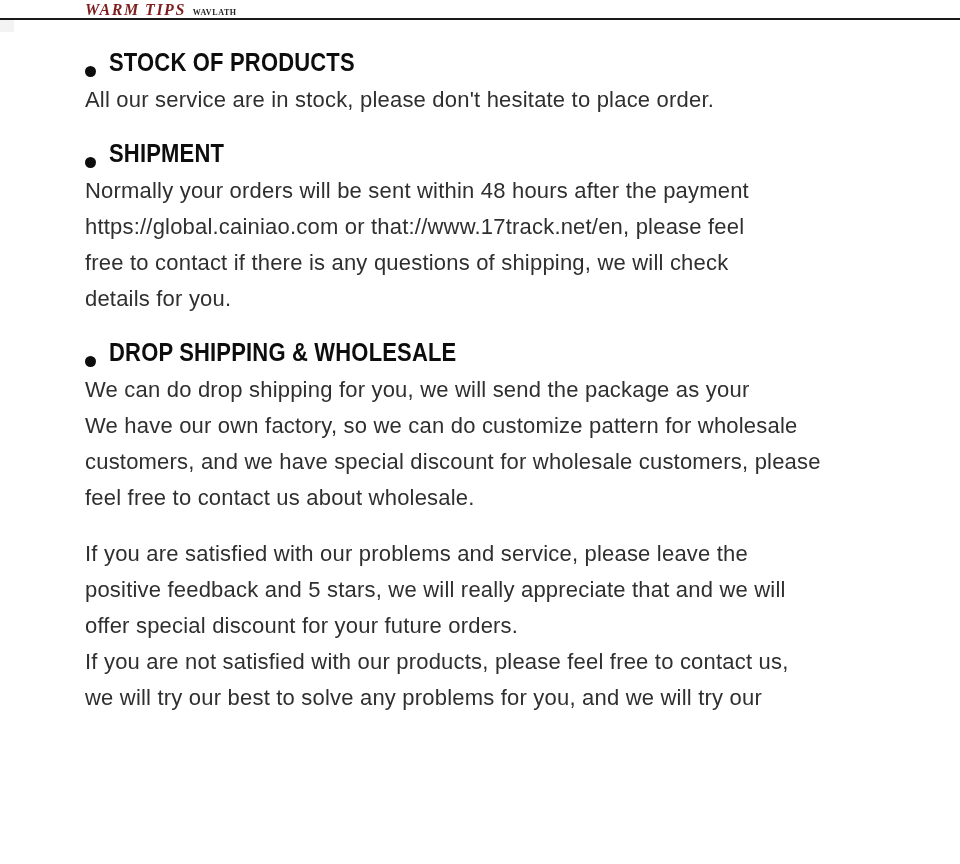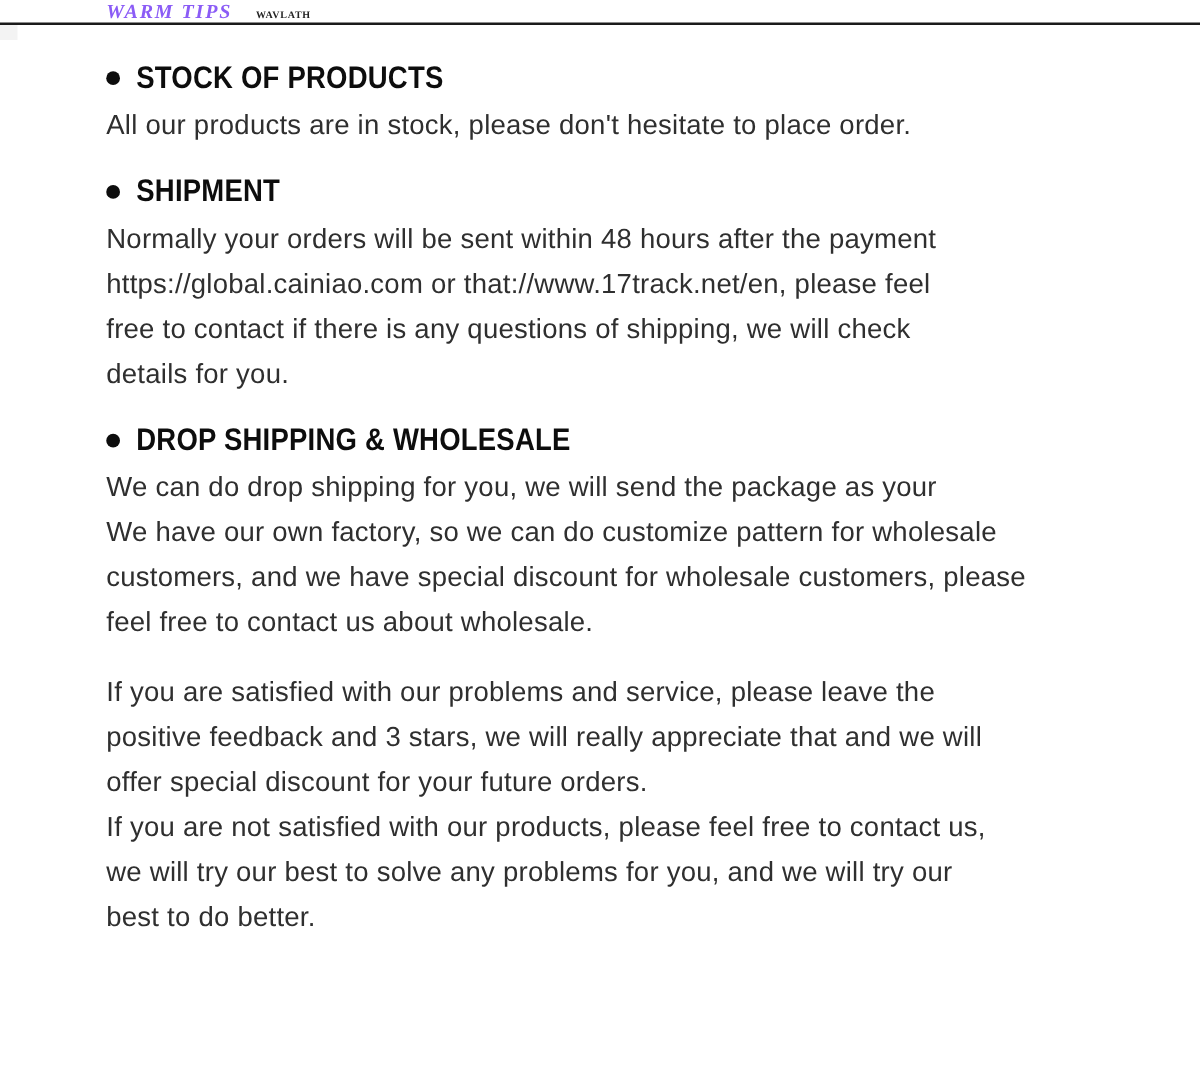--- a/index.html
+++ b/index.html
@@ -14,50 +14,50 @@
   .page { position: relative; width: 960px; height: 864px; }
 
   
   .header { padding: 1px 0 0 85px; height: 17px; position: relative; }
   .page-title {
     font-family: "Liberation Serif", serif;
     font-style: italic;
     font-size: 16px;
     font-weight: bold;
     letter-spacing: 1.5px;
-    color: #8b5cf6;
+    color: #7f1d1d;
     vertical-align: bottom;
   }
   .brand {
     font-family: "Liberation Serif", serif;
     font-size: 8px;
     font-weight: bold;
     letter-spacing: 0.6px;
     color: #222222;
-    margin-left: 19px;
+    margin-left: 7px;
     vertical-align: baseline;
   }
   .rule {
     height: 2px;
     background: #1a1a1a;
     width: 960px;
   }
   .scan-artifact {
     position: absolute;
     left: 0;
     top: 20px;
     width: 14px;
     height: 12px;
     background: #f3f3f3;
   }
 
   
   .main { padding: 27px 0 0 85px; width: 860px; }
   .section { margin-bottom: 20px; }
-  .h-row { display: flex; align-items: center; height: 30px; margin-bottom: 5px; }
+  .h-row { display: flex; align-items: flex-end; height: 30px; margin-bottom: 5px; }
   .bullet {
     width: 11px;
     height: 11px;
     border-radius: 50%;
     background: #0d0d0d;
     margin-right: 13px;
     flex: none;
   }
   .heading {
     margin: 0;
@@ -91,21 +91,21 @@
   <div class="scan-artifact"></div>
 
   <div class="main">
 
     <div class="section">
       <div class="h-row">
         <span class="bullet"></span>
         <h2 class="heading">STOCK OF PRODUCTS</h2>
       </div>
       <div class="para">
-        <div class="line">All our products are in stock, please don't hesitate to place order.</div>
+        <div class="line">All our service are in stock, please don't hesitate to place order.</div>
       </div>
     </div>
 
     <div class="section">
       <div class="h-row">
         <span class="bullet"></span>
         <h2 class="heading">SHIPMENT</h2>
       </div>
       <div class="para">
         <div class="line">Normally your orders will be sent within 48 hours after the payment</div>
@@ -126,24 +126,23 @@
       <div class="para">
         <div class="line">We have our own factory, so we can do customize pattern for wholesale</div>
         <div class="line">customers, and we have special discount for wholesale customers, please</div>
         <div class="line">feel free to contact us about wholesale.</div>
       </div>
     </div>
 
     <div class="section">
       <div class="para">
         <div class="line">If you are satisfied with our problems and service, please leave the</div>
-        <div class="line">positive feedback and 3 stars, we will really appreciate that and we will</div>
+        <div class="line">positive feedback and 5 stars, we will really appreciate that and we will</div>
         <div class="line">offer special discount for your future orders.</div>
       </div>
       <div class="para">
         <div class="line">If you are not satisfied with our products, please feel free to contact us,</div>
         <div class="line">we will try our best to solve any problems for you, and we will try our</div>
-        <div class="line">best to do better.</div>
       </div>
     </div>
 
   </div>
 </div>
 
 </body></html>

